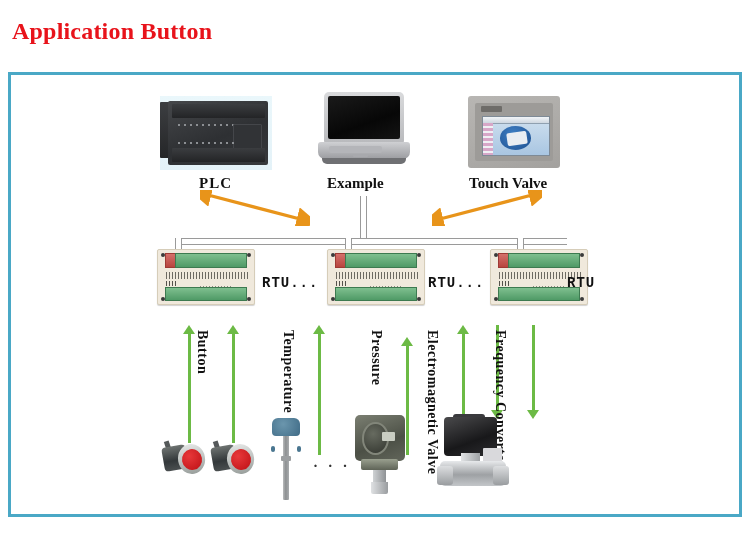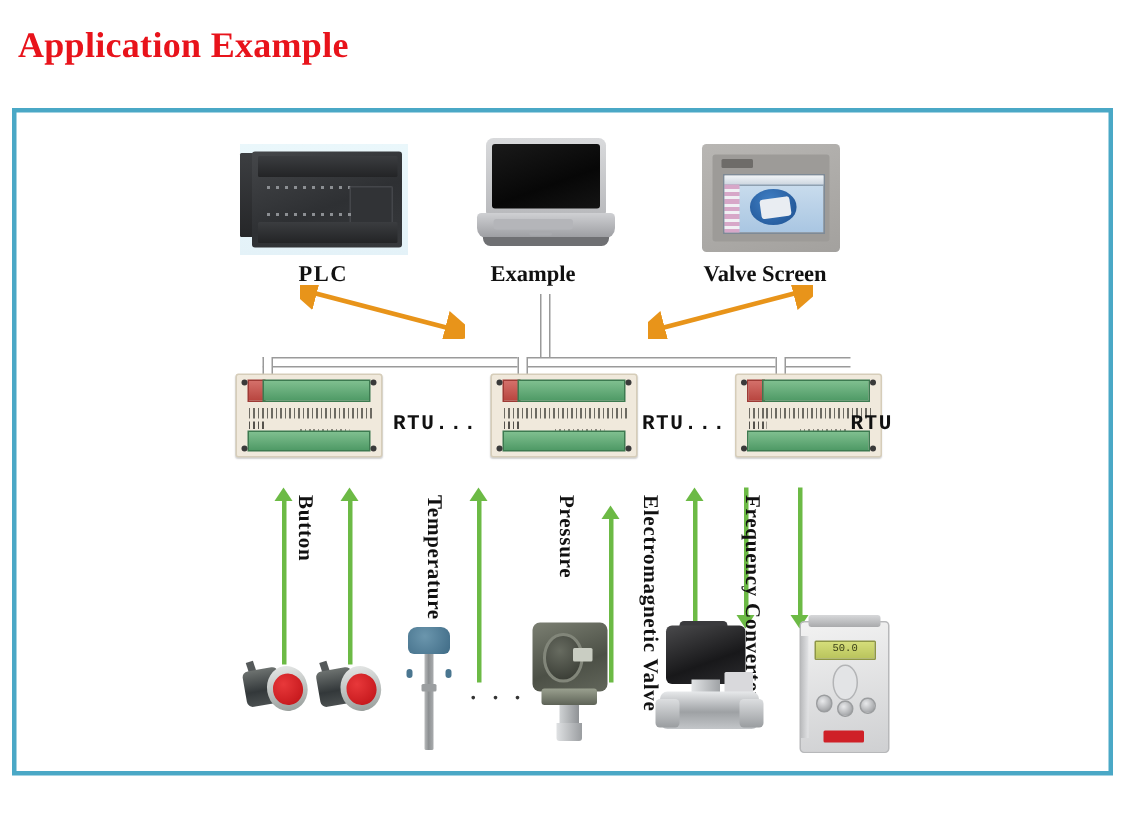--- a/index.html
+++ b/index.html
@@ -132,21 +132,21 @@
   .vfd-logo{position:absolute;left:26%;bottom:7%;width:46%;height:9%;background:#cf2027;border-radius:1px;}
   .vfd-side{position:absolute;left:0;top:10%;width:9%;height:80%;background:linear-gradient(90deg,#bcbdbf,#e2e3e5);}
 
   .ellipsis{position:absolute;font-family:"Liberation Serif", serif;font-weight:bold;font-size:15px;color:#333;letter-spacing:3px;}
 </style>
 </head>
 <body>
 
 <div id="stage">
 
-  <div class="page-title">Application Example</div>
+  <div class="page-title">Application Button</div>
 
   <div class="frame"></div>
 
   <div class="plc" style="left:160px;top:96px;width:112px;height:74px;">
     <div class="plc-left"></div>
     <div class="plc-body">
       <div class="plc-term t"></div>
       <div class="plc-dots" style="top:36%;"></div>
       <div class="plc-panel"></div>
       <div class="plc-dots" style="top:64%;"></div>
@@ -171,21 +171,21 @@
     <div class="hmi-inner">
       <div class="hmi-top"></div>
       <div class="hmi-disp">
         <div class="hmi-bar"></div>
         <div class="hmi-side"></div>
         <div class="hmi-globe"></div>
         <div class="hmi-ship"></div>
       </div>
     </div>
   </div>
-  <div class="lbl lbl-top" style="left:469px;top:175px;">Valve Screen</div>
+  <div class="lbl lbl-top" style="left:469px;top:175px;">Touch Valve</div>
 
   <div class="bus-v" style="left:360px;top:196px;height:48px;"></div>
 
   <div class="bus-h" style="left:175px;top:238px;width:392px;"></div>
 
   <div class="bus-v" style="left:175px;top:238px;height:18px;"></div>
   <div class="bus-v" style="left:345px;top:238px;height:18px;"></div>
   <div class="bus-v" style="left:517px;top:238px;height:18px;"></div>
 
   <svg class="oarrow" style="left:200px;top:190px;" width="110" height="36" viewBox="0 0 110 36">
@@ -318,24 +318,14 @@
   <div class="valve" style="left:437px;top:414px;width:72px;height:84px;">
     <div class="v-coil-top"></div>
     <div class="v-coil"></div>
     <div class="v-label"></div>
     <div class="v-stem"></div>
     <div class="v-body"></div>
     <div class="v-portl"></div>
     <div class="v-portr"></div>
   </div>
 
-  <div class="vfd" style="left:533px;top:414px;width:58px;height:86px;">
-    <div class="vfd-bracket"></div>
-    <div class="vfd-side"></div>
-    <div class="vfd-lcd">50.0</div>
-    <div class="vfd-pad"></div>
-    <div class="vfd-knob" style="left:17%;top:56%;width:15%;height:11%;"></div>
-    <div class="vfd-knob" style="left:42%;top:60%;width:15%;height:11%;"></div>
-    <div class="vfd-knob" style="left:68%;top:58%;width:15%;height:11%;"></div>
-    <div class="vfd-logo"></div>
-  </div>
 
 </div>
 
 </body></html>

